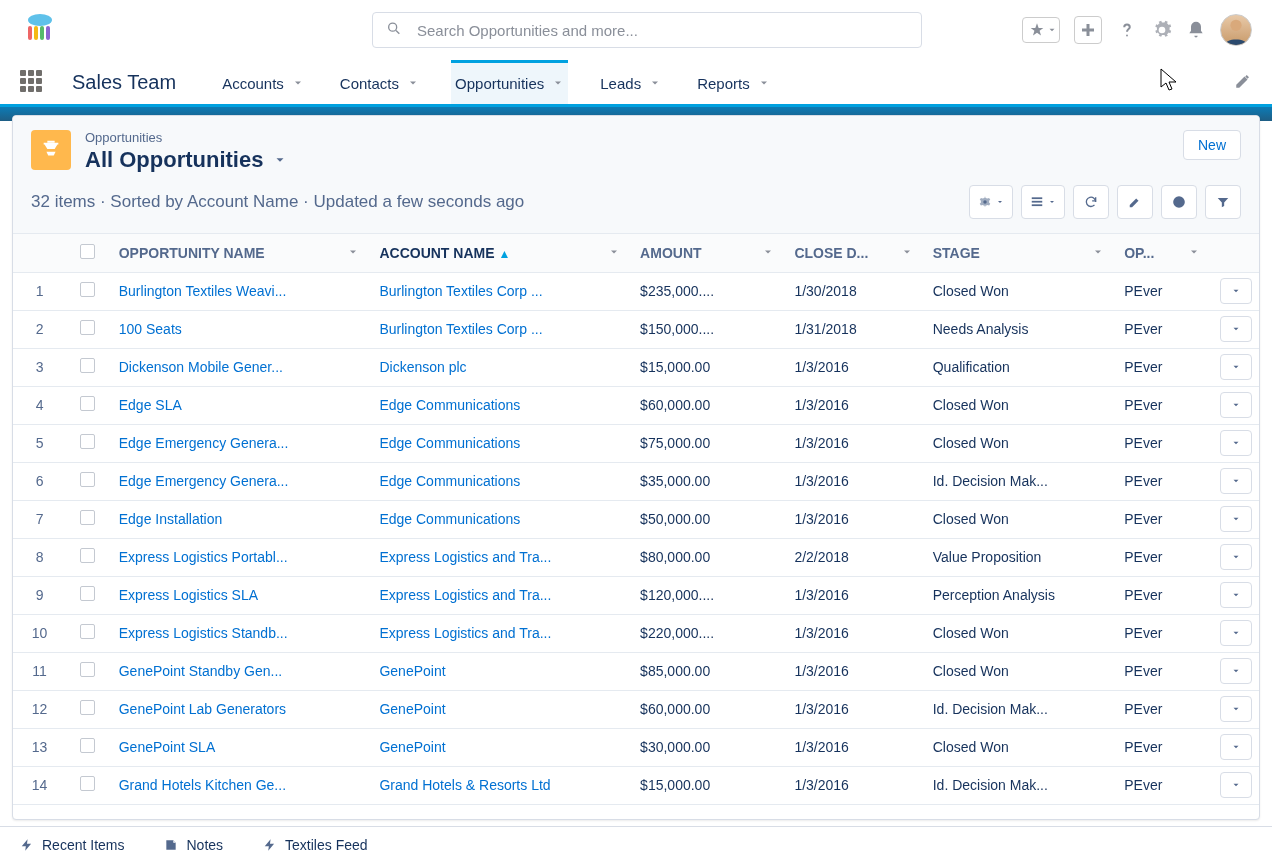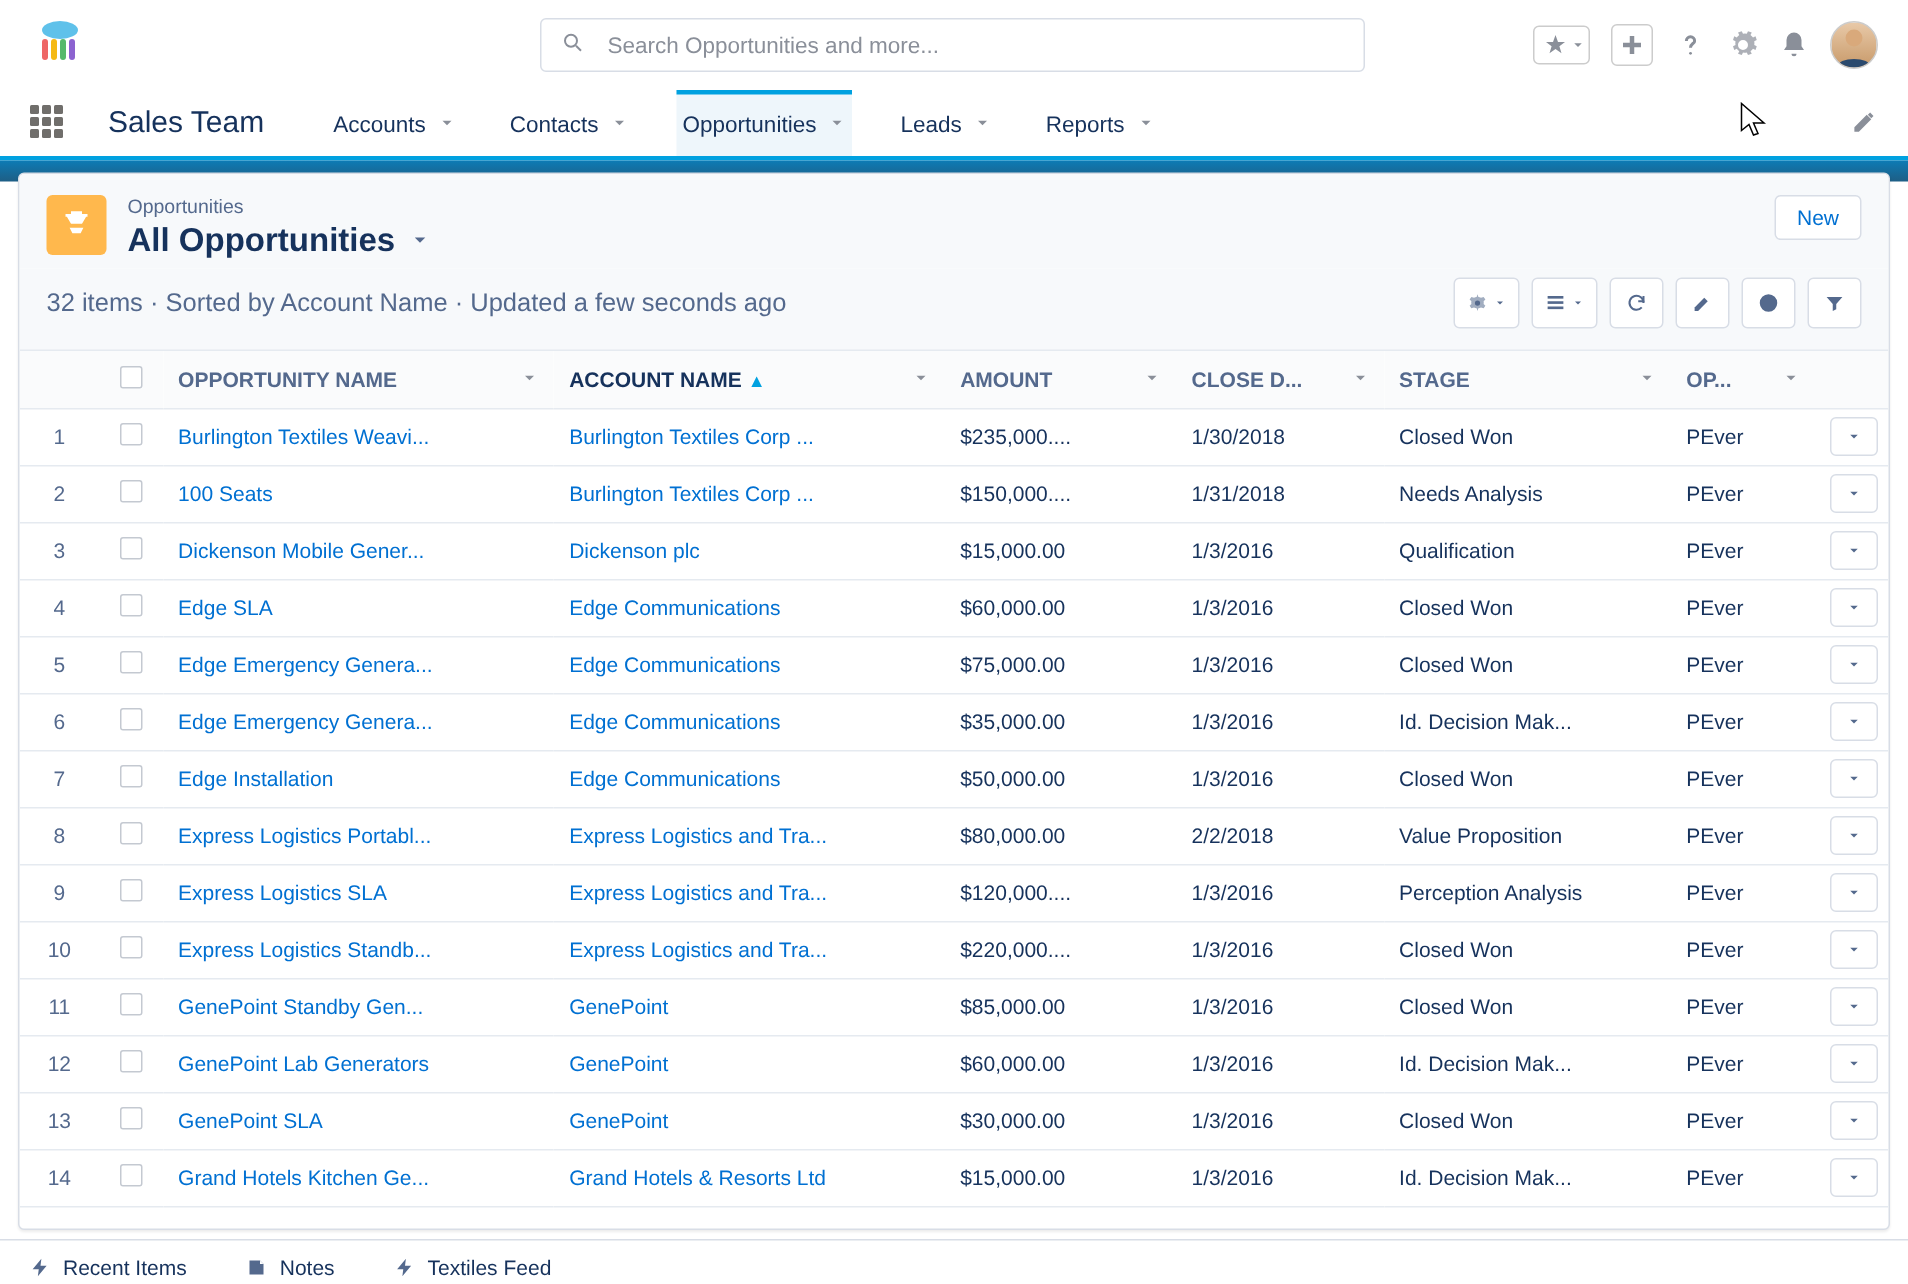--- a/index.html
+++ b/index.html
@@ -10,20 +10,21 @@
     color: #16325c;
     background: #fff;
     overflow: hidden;
   }
   
   .utility-bar {
     height: 60px;
     display: flex;
     align-items: center;
     padding: 0 20px;
+    gap: 12px;
     background: #fff;
   }
   .logo {
     width: 40px; height: 40px;
     display:flex;align-items:center;justify-content:center;
   }
   .search-wrap {
     flex: 0 1 550px;
     margin-left: 300px;
     position: relative;

